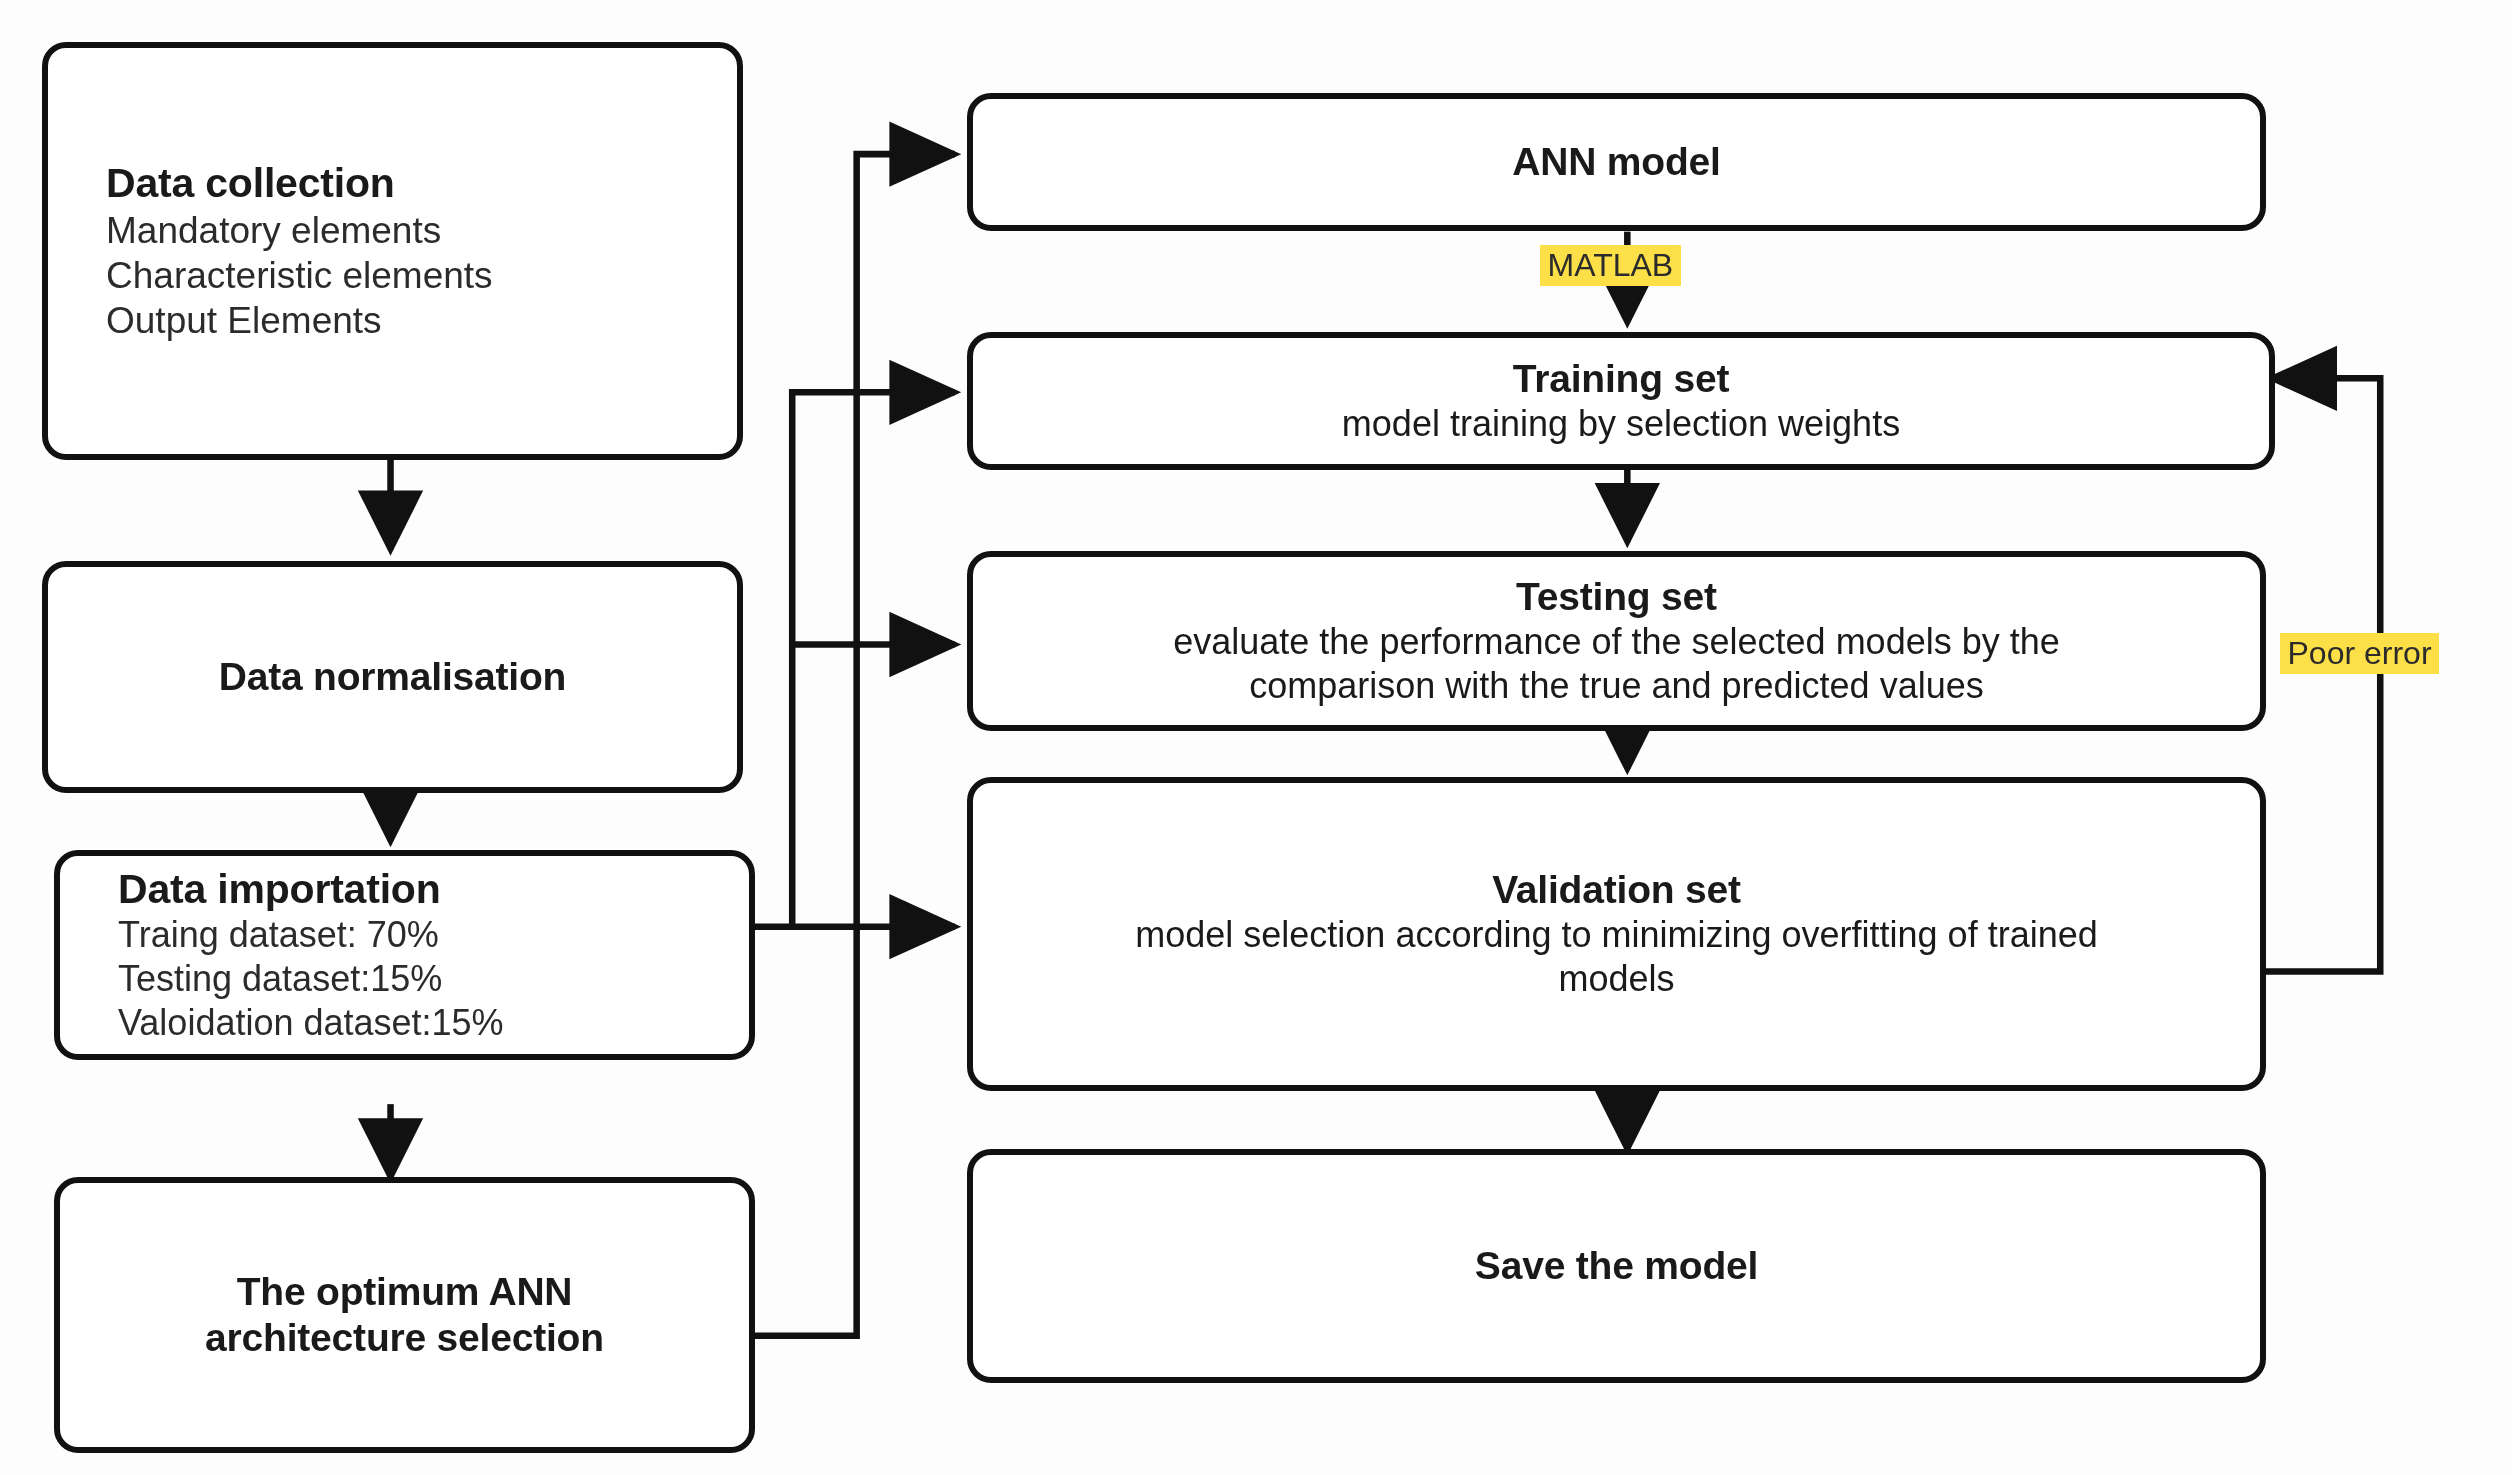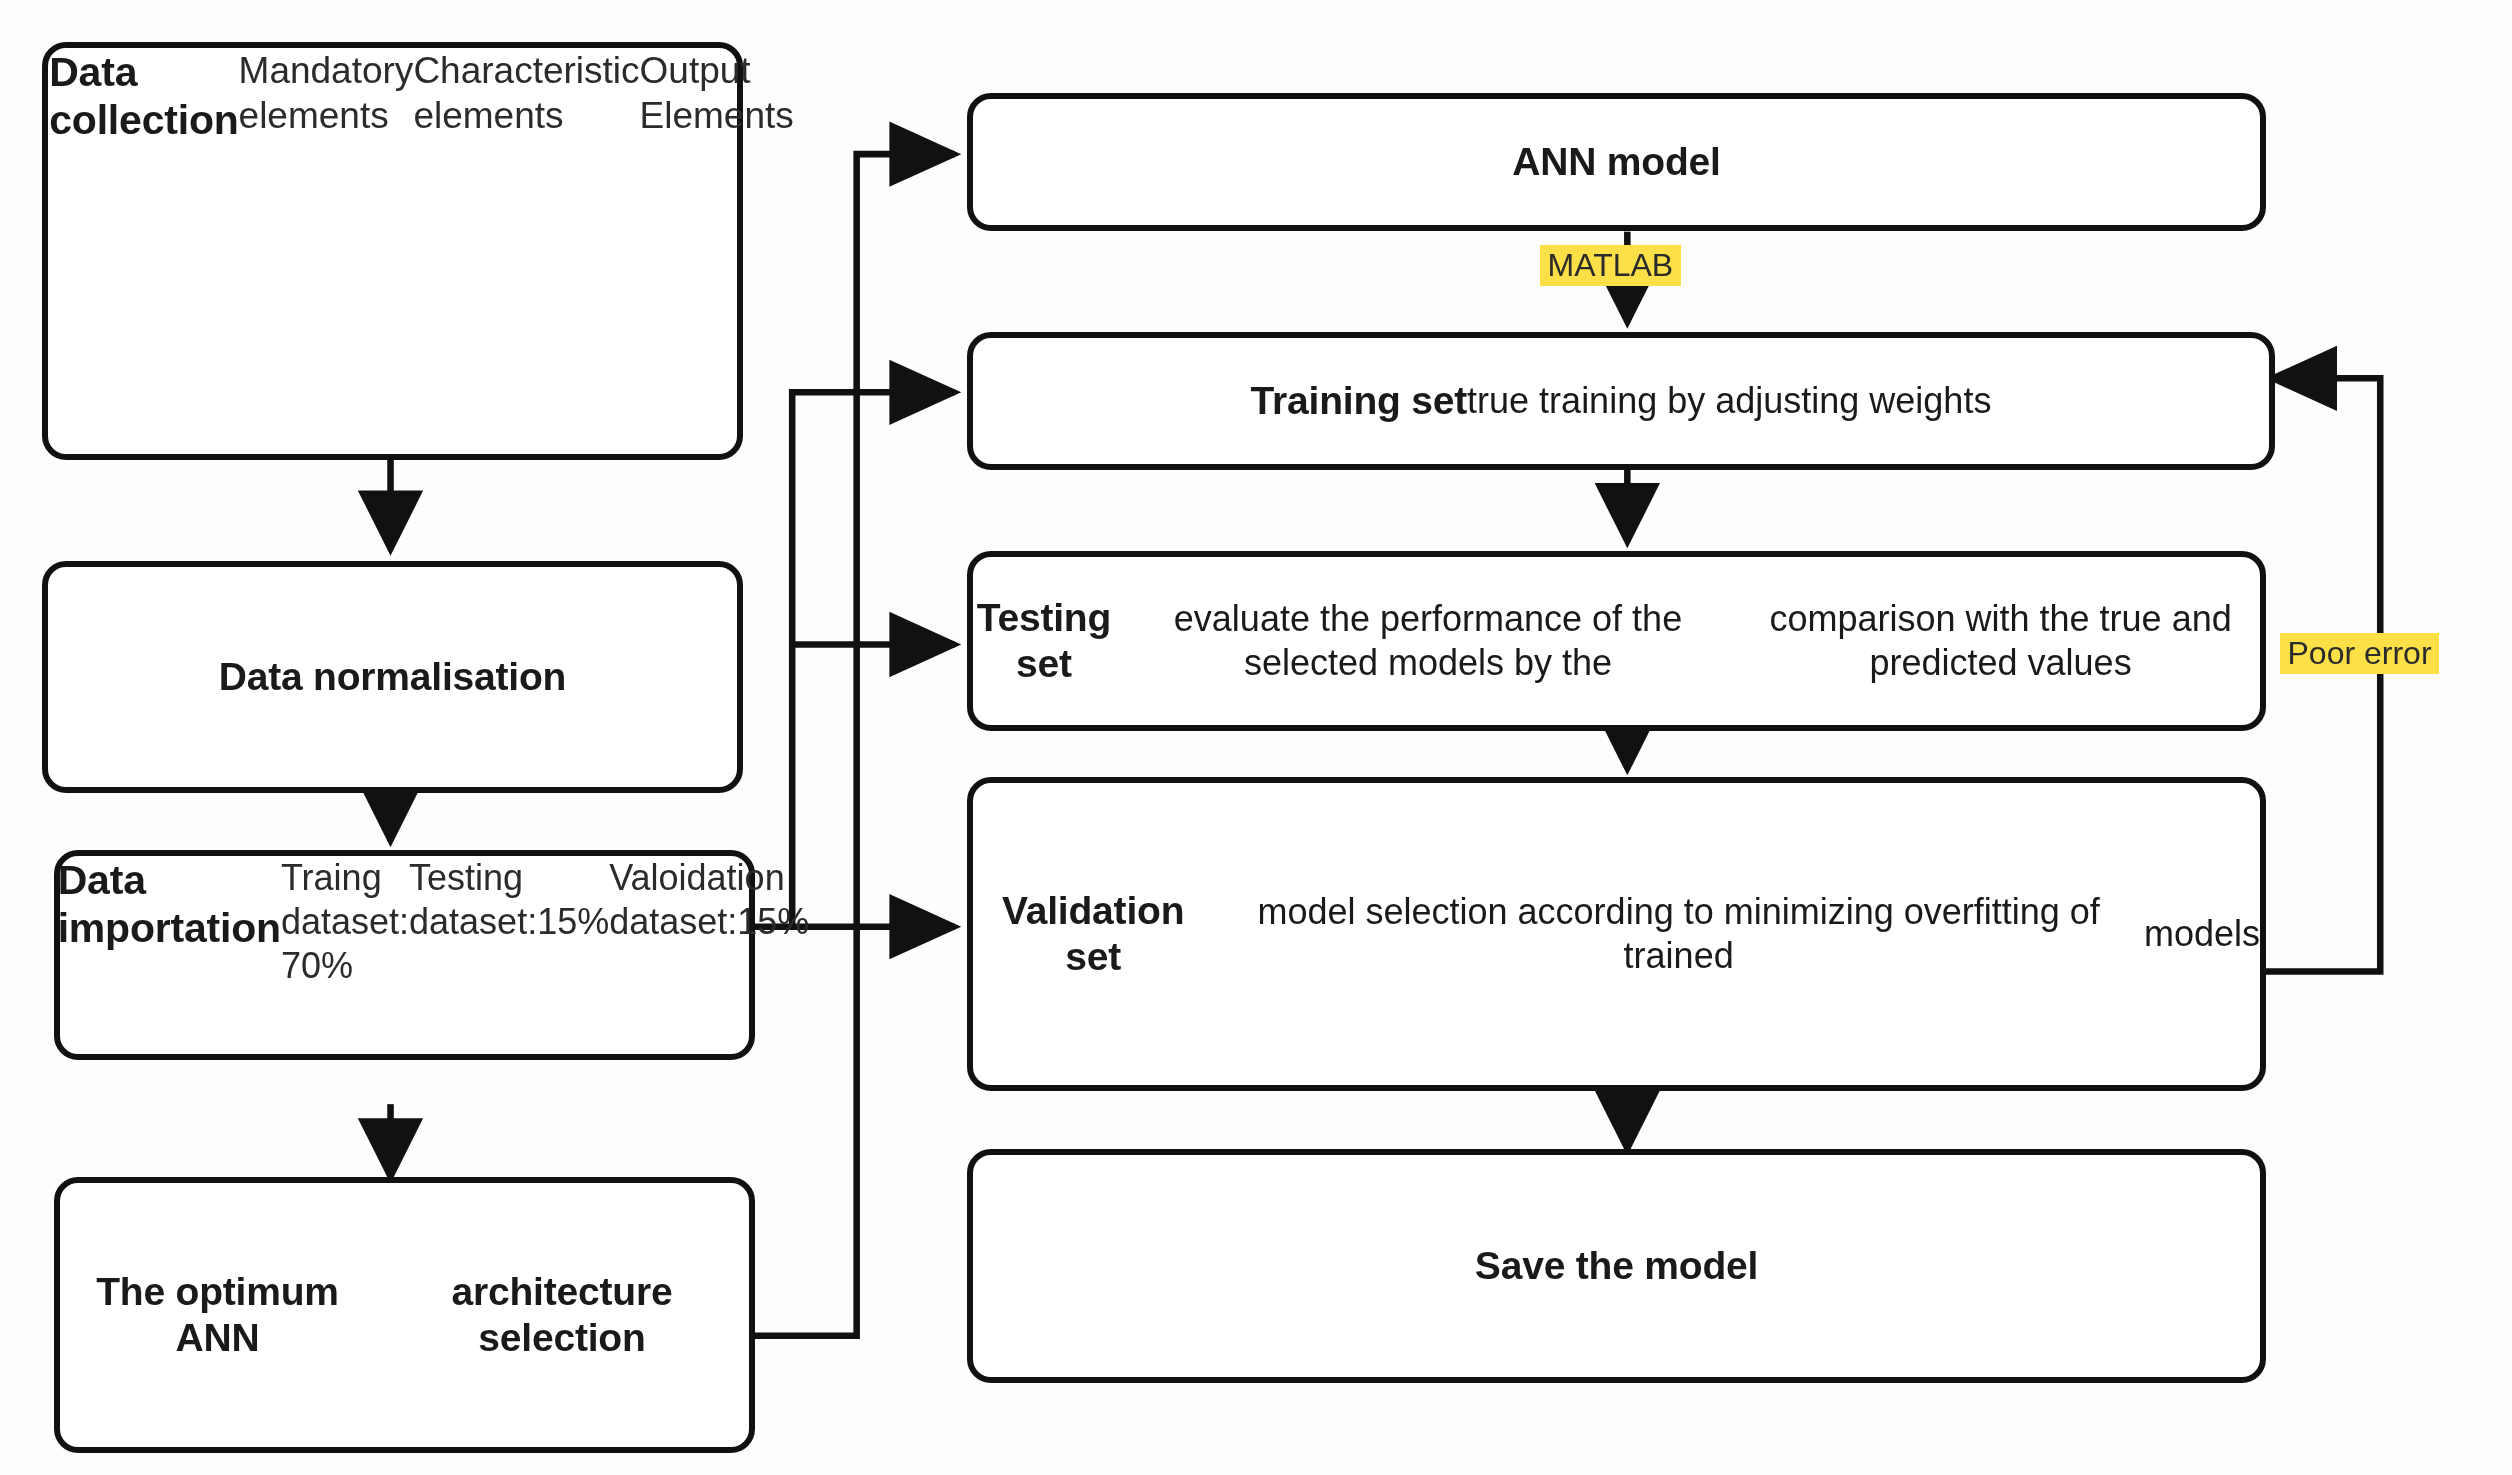--- a/index.html
+++ b/index.html
@@ -24,20 +24,21 @@
     height: 1475px;
     pointer-events: none;
   }
   .node {
     position: absolute;
     box-sizing: border-box;
     background: #ffffff;
     border: 6.5px solid #111111;
     border-radius: 24px;
     display: flex;
+    flex-direction: column;
     align-items: center;
     justify-content: center;
     text-align: center;
     color: #1a1a1a;
     z-index: 3;
   }
   .node .title {
     font-weight: bold;
     font-size: 39px;
     line-height: 1.18;
@@ -137,21 +138,21 @@
     <div class="title">The optimum ANN</div>
     <div class="title">architecture selection</div>
   </div>
 
   <div class="node" style="left:967px; top:93px; width:1299px; height:138px;">
     <div class="title">ANN model</div>
   </div>
 
   <div class="node" style="left:967px; top:332px; width:1308px; height:138px;">
     <div class="title">Training set</div>
-    <div class="sub">true training by adjusting weights</div>
+    <div class="sub">model training by selection weights</div>
   </div>
 
   <div class="node" style="left:967px; top:551px; width:1299px; height:180px;">
     <div class="title">Testing set</div>
     <div class="sub">evaluate the performance of the selected models by the</div>
     <div class="sub">comparison with the true and predicted values</div>
   </div>
 
   <div class="node" style="left:967px; top:777px; width:1299px; height:314px;">
     <div class="title">Validation set</div>

